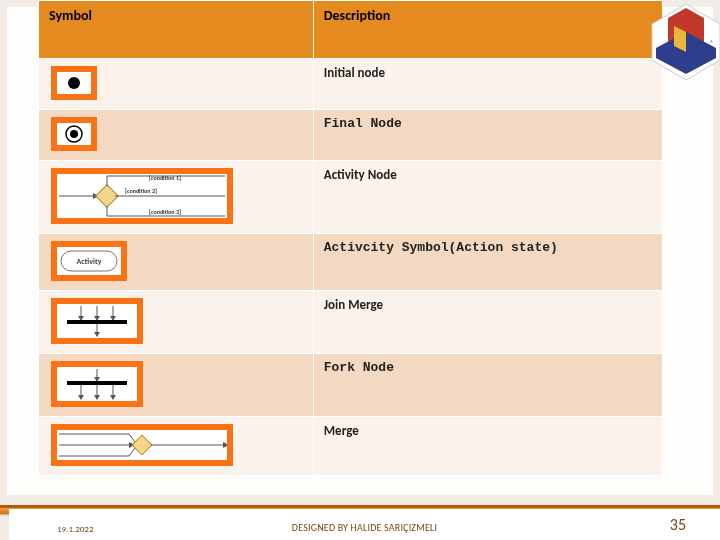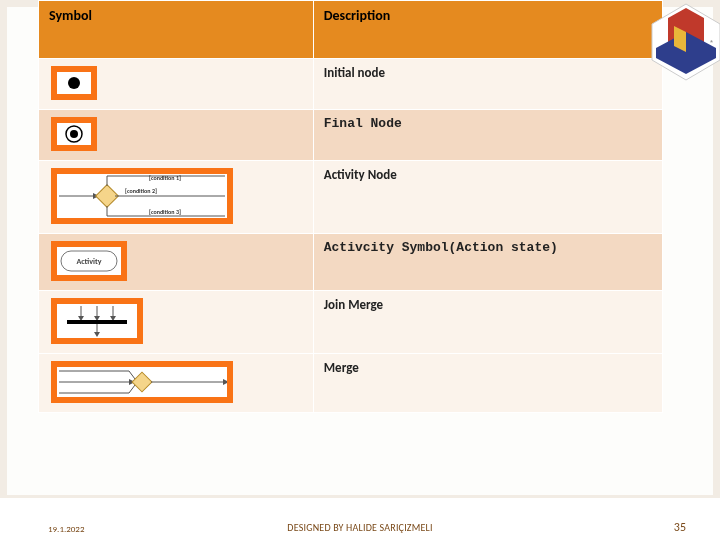--- a/index.html
+++ b/index.html
@@ -74,40 +74,40 @@
     background: linear-gradient(#f0a33a, #d0700f);
     box-shadow: 0 1px 2px rgba(0,0,0,0.3);
   }
   .footer-bar::before{
     content:"";
     position:absolute; left:0; right:0; top:-3px; height:3px;
     background:#b25a0e;
   }
   .footer-strip {
     position: absolute;
-    left: 0; right: 0; bottom: 0;
-    height: 42px;
+    left: 9px; right: 0; bottom: 0;
+    height: 31px;
     background: #fff;
   }
   .footer-date {
     position: absolute;
     left: 48px; bottom: 6px;
     font-size: 9px; color: #7a4a1a;
   }
   .footer-credit {
     position: absolute;
     left: 0; right: 0; bottom: 6px;
     text-align: center;
     font-size: 10px; color: #7a4a1a;
     letter-spacing: 0.2px;
   }
   .footer-page {
     position: absolute;
     right: 34px; bottom: 6px;
-    font-size: 12px; color: #7a4a1a;
+    font-size: 16px; color: #7a4a1a;
   }
 
   
   svg { display: block; }
 </style>
 </head>
 <body>
 
 <div class="slide">
   <div class="slide-inner"></div>
@@ -197,20 +197,38 @@
                 <polygon points="53,12 56,17 59,12" fill="#555"></polygon>
             <rect x="10" y="16" width="60" height="4" fill="#000"></rect>
             <line x1="40" y1="20" x2="40" y2="30" stroke="#555"></line>
                 <polygon points="37,28 40,33 43,28" fill="#555"></polygon>
           </svg>
         </span>
       </td>
       <td class="col-desc h-tall">Join Merge</td>
     </tr>
 
+    <tr class="row-b">
+      <td class="col-sym symcell h-tall">
+        <span class="symwrap">
+          <svg width="80" height="34">
+            <line x1="40" y1="2" x2="40" y2="12" stroke="#555"></line>
+                <polygon points="37,10 40,15 43,10" fill="#555"></polygon>
+            <rect x="10" y="14" width="60" height="4" fill="#000"></rect>
+            <line x1="24" y1="18" x2="24" y2="30" stroke="#555"></line>
+                <polygon points="21,28 24,33 27,28" fill="#555"></polygon>
+            <line x1="40" y1="18" x2="40" y2="30" stroke="#555"></line>
+                <polygon points="37,28 40,33 43,28" fill="#555"></polygon>
+            <line x1="56" y1="18" x2="56" y2="30" stroke="#555"></line>
+                <polygon points="53,28 56,33 59,28" fill="#555"></polygon>
+          </svg>
+        </span>
+      </td>
+      <td class="col-desc h-tall">Fork Node</td>
+    </tr>
 
     <tr class="row-a">
       <td class="col-sym symcell h-tall">
         <span class="symwrap">
           <svg width="170" height="30">
             <line x1="2" y1="4" x2="72" y2="4" stroke="#555"></line>
             <line x1="72" y1="4" x2="78" y2="12" stroke="#555"></line>
             <line x1="2" y1="15" x2="74" y2="15" stroke="#555"></line>
                 <polygon points="72,12 78,15 72,18" fill="#555"></polygon>
             <line x1="2" y1="26" x2="72" y2="26" stroke="#555"></line>

